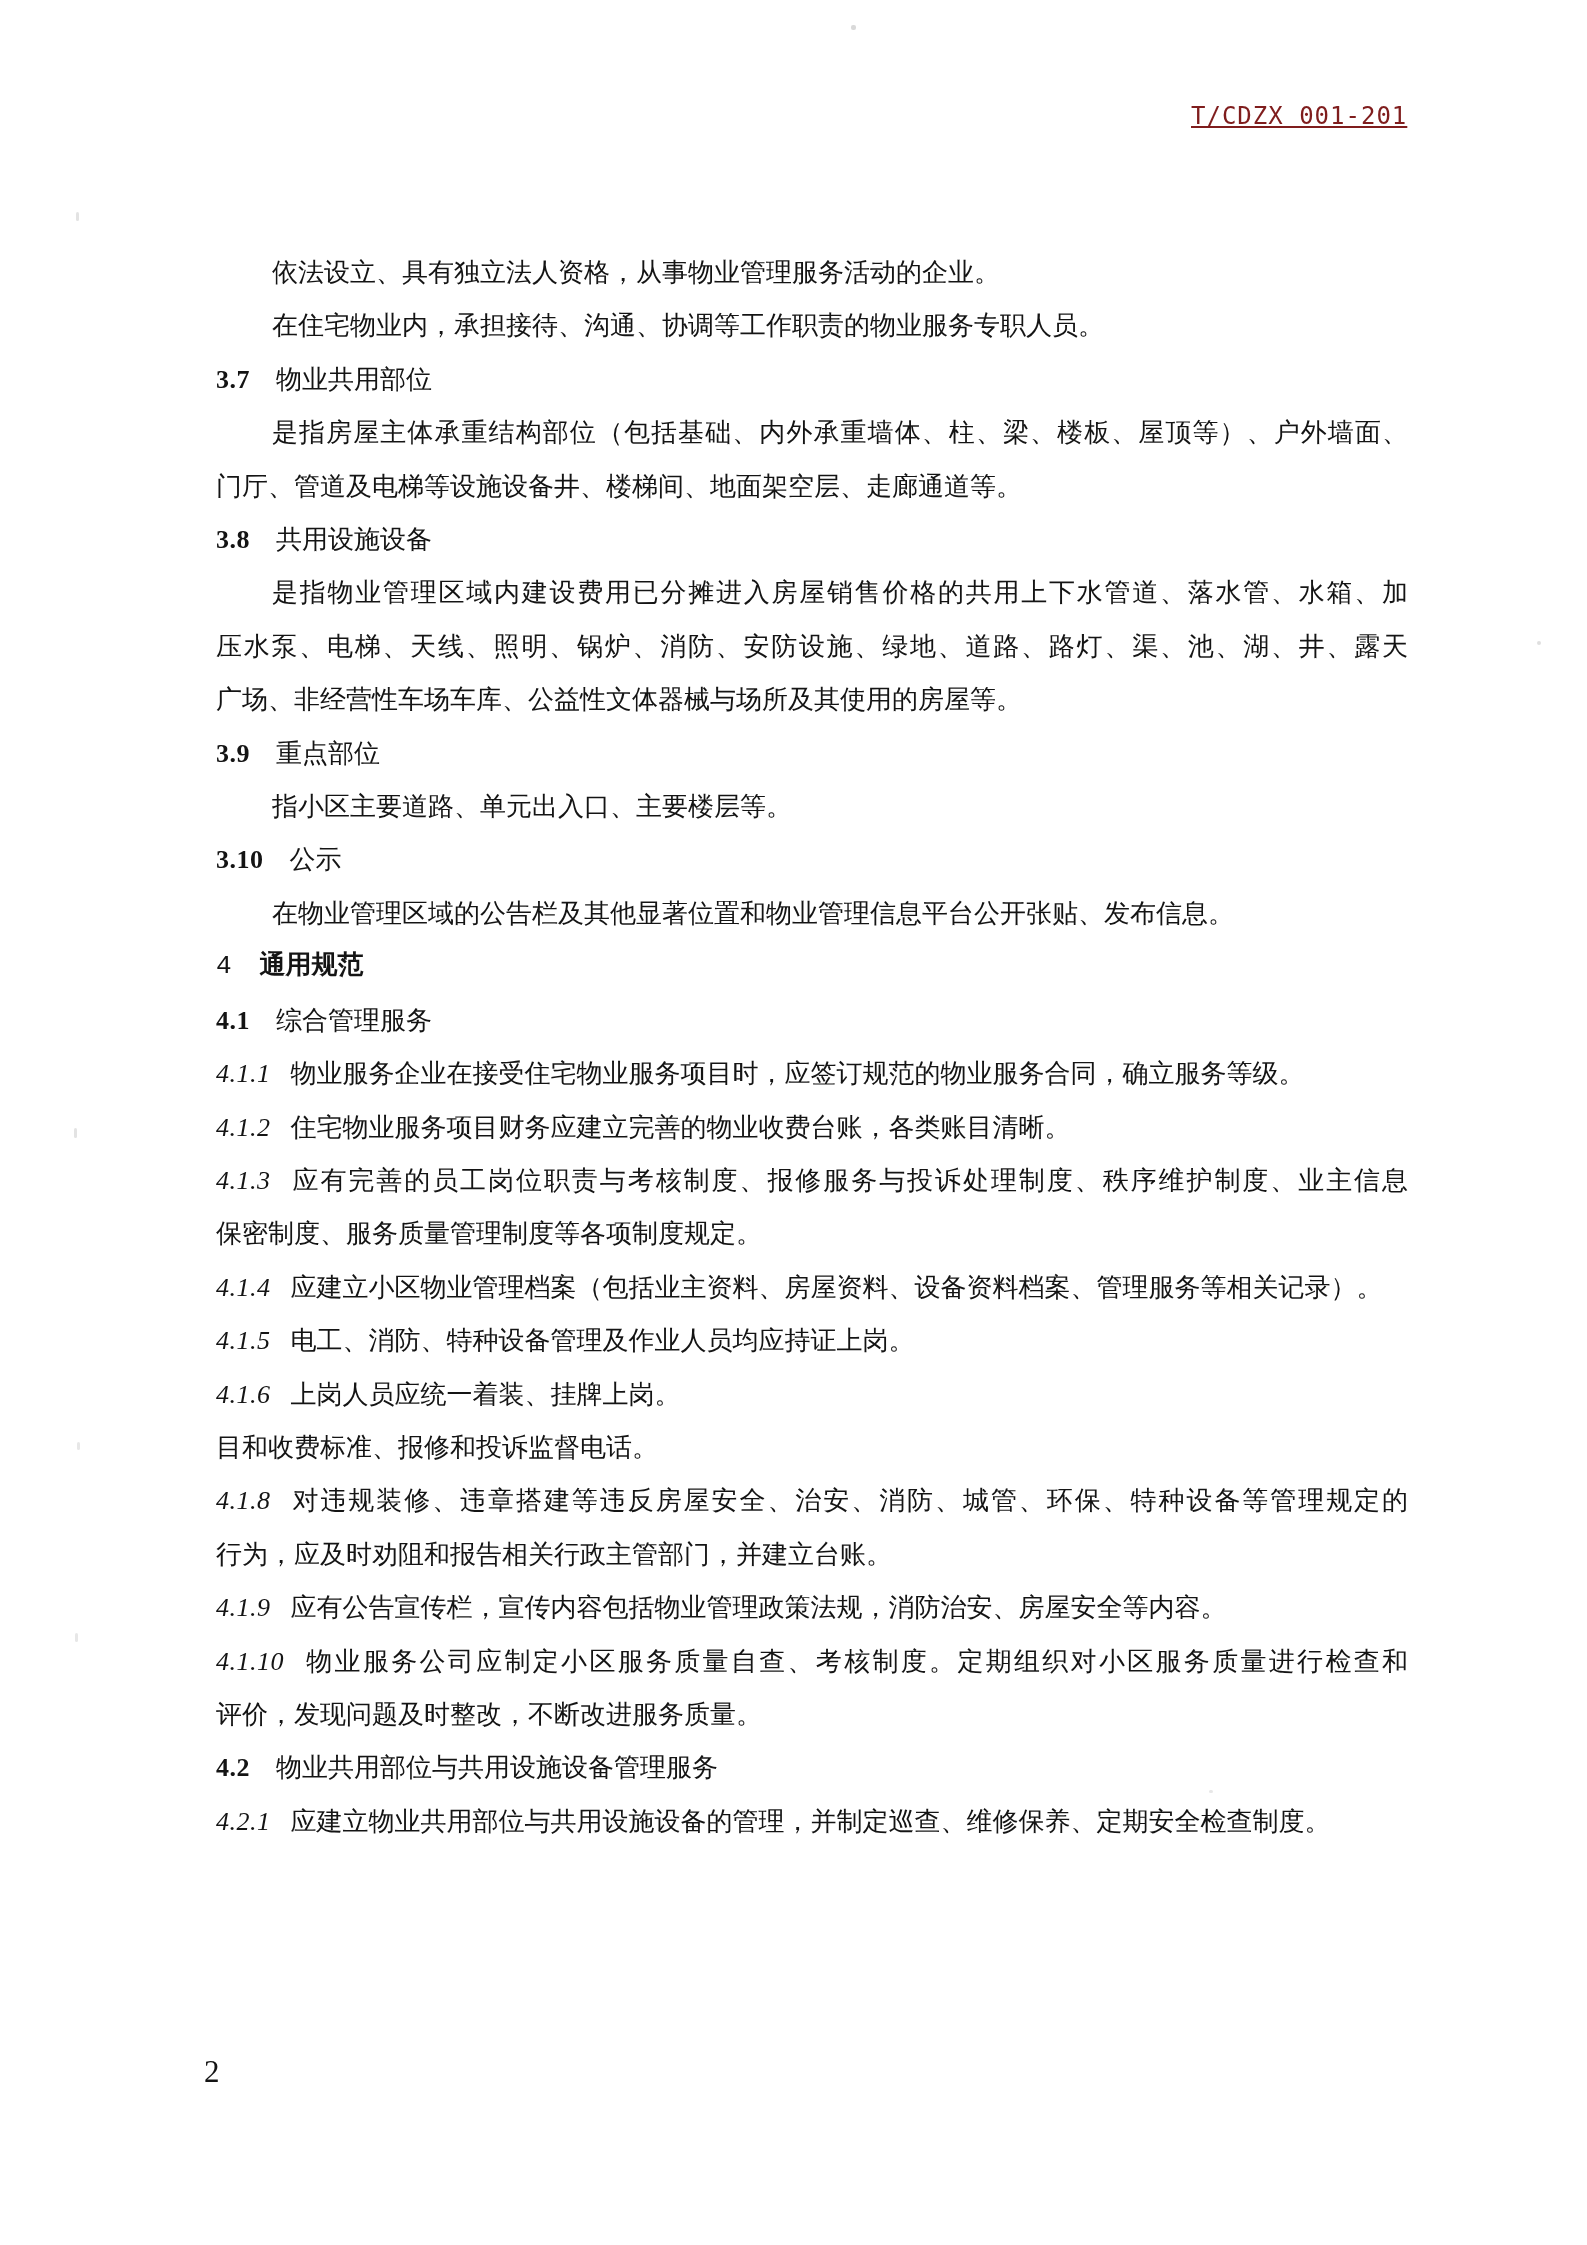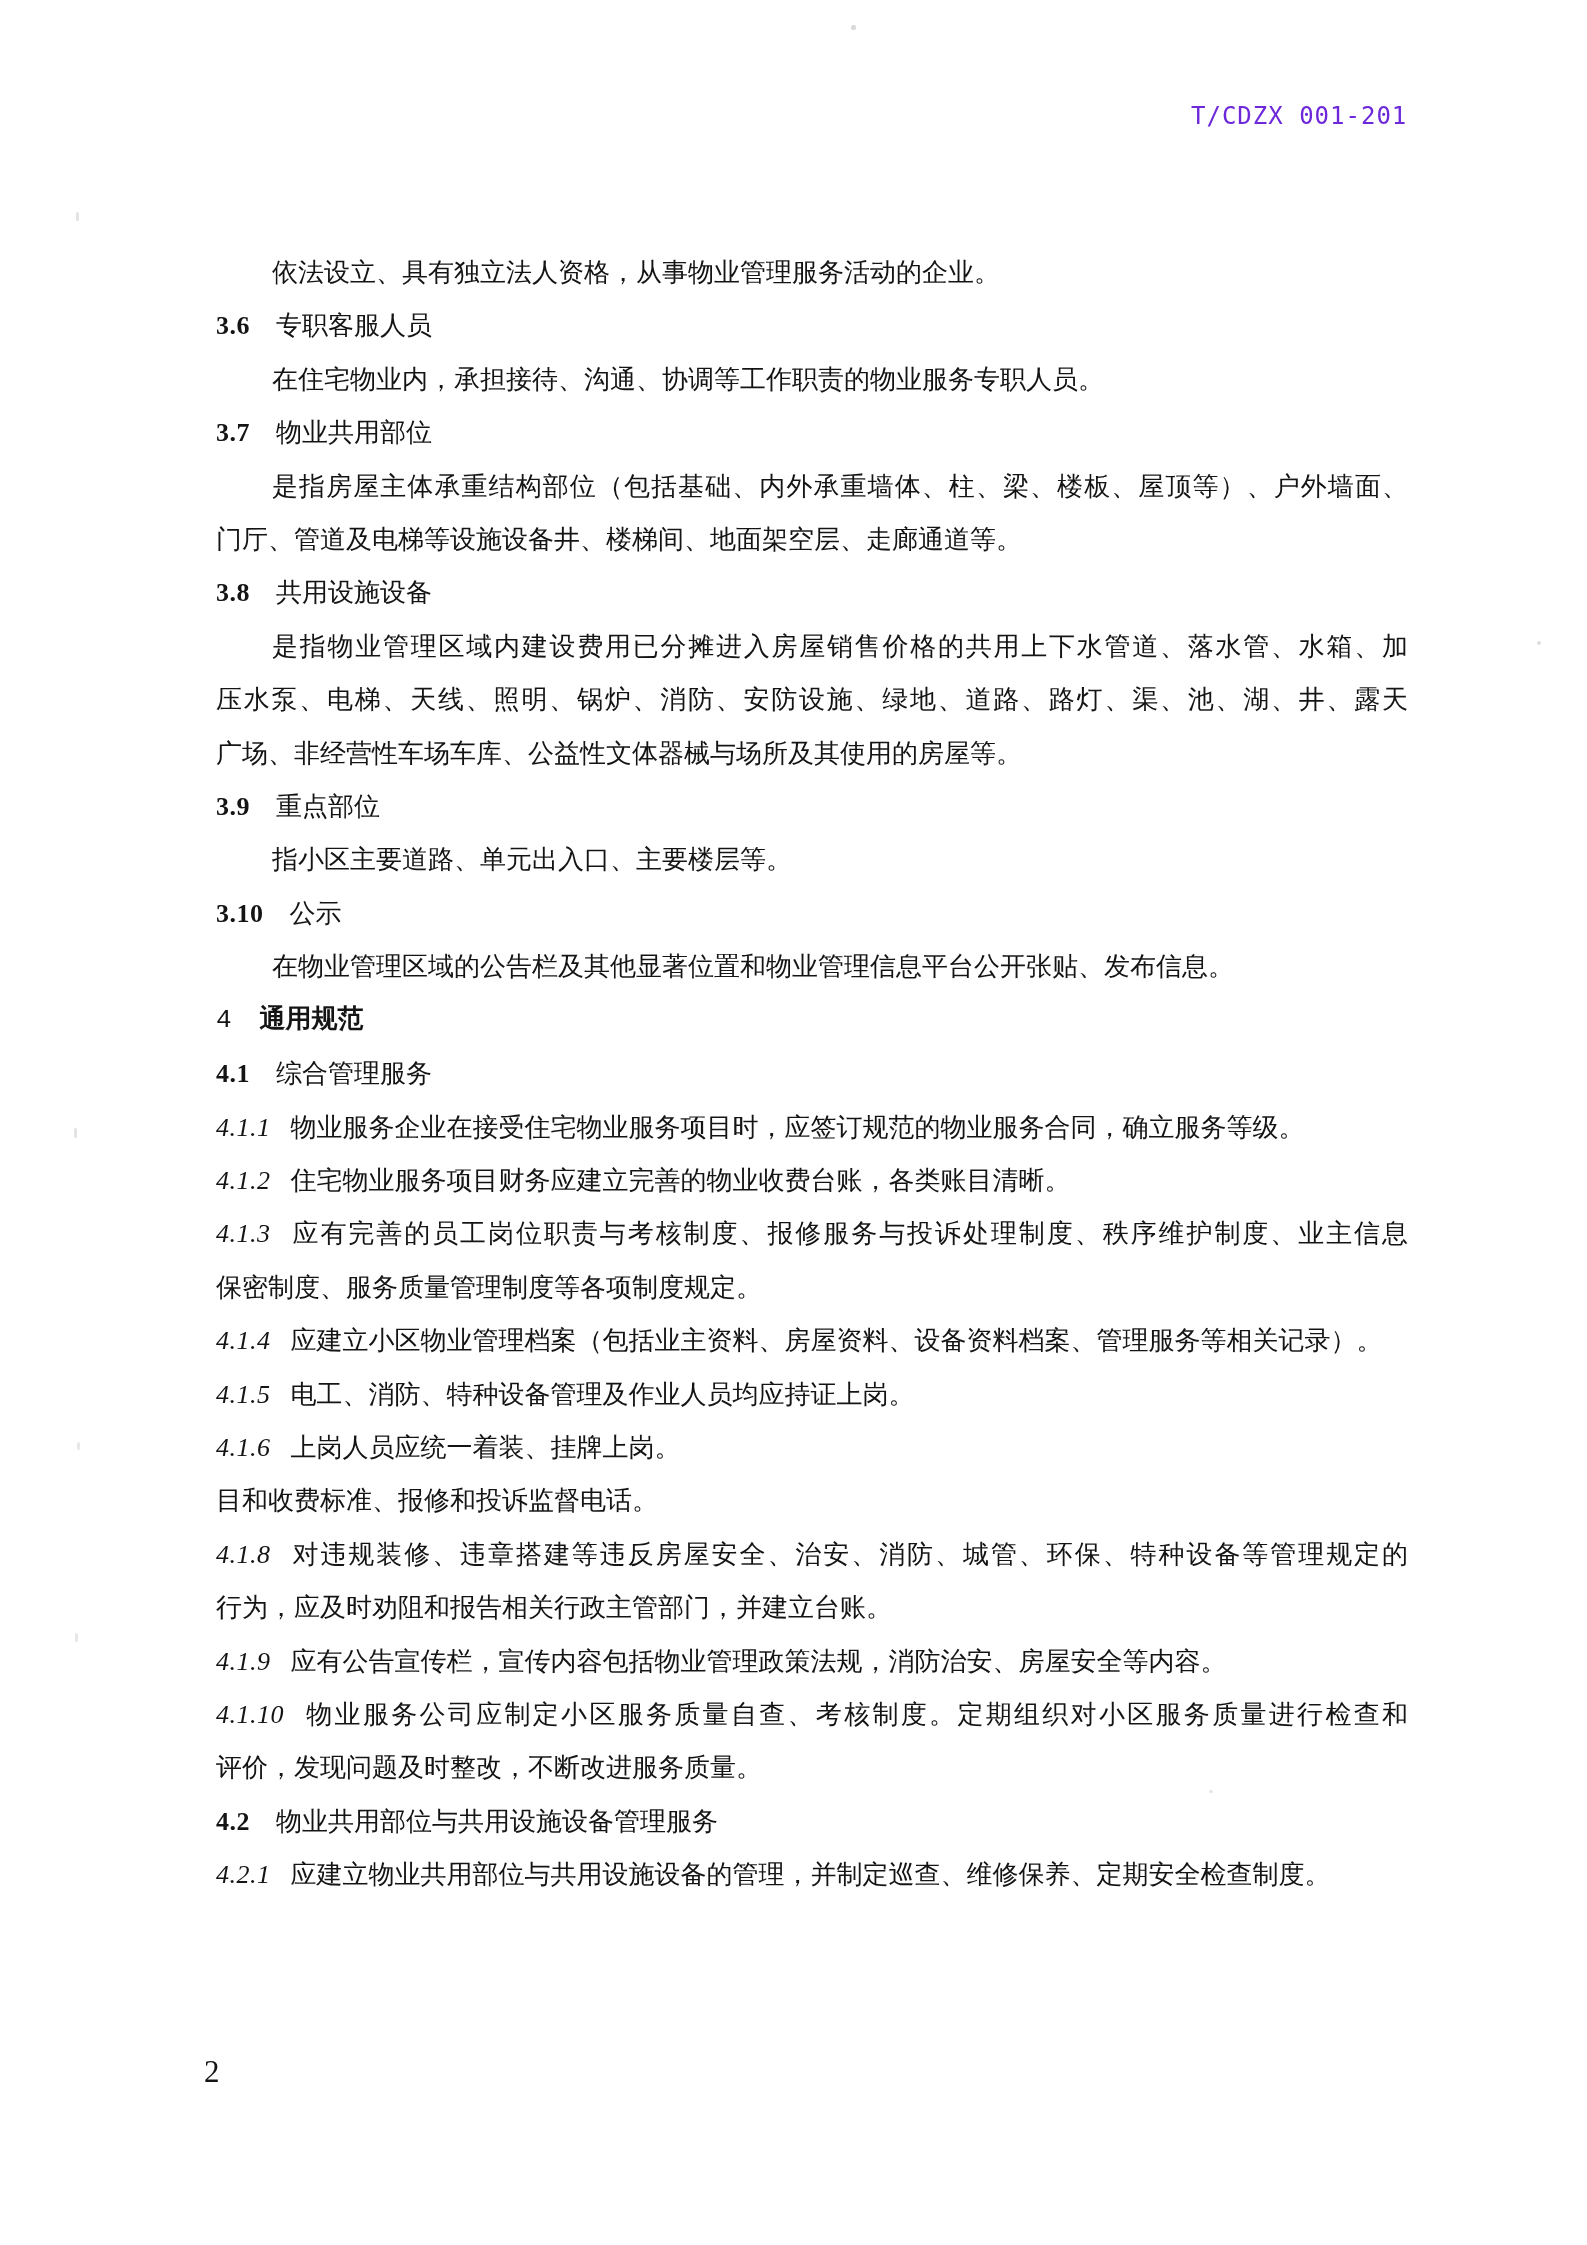--- a/index.html
+++ b/index.html
@@ -12,21 +12,22 @@
     color:#141414;
     overflow:hidden;
   }
   .header-code {
     position:absolute;
     top:101px; left:1191px;
     font-family:"DejaVu Sans Mono", monospace;
     font-size:24px;
     line-height:30px;
     letter-spacing:1px;
-    color:#6d28d9;
+    color:#7f1d1d;
+    text-decoration:underline;
   }
   .doc {
     position:absolute;
     left:216px; top:246px;
     width:1192px;
     font-size:26px;
     line-height:53.4px;
     text-align:justify;
   }
   .line { min-height:53.4px; }
@@ -54,21 +55,20 @@
   .speck.s7 { left:1209px; top:1790px; width:4px; height:3px; opacity:.35; }
 </style>
 </head>
 <body>
 
 <div class="page">
   <div class="header-code">T/CDZX 001-201</div>
 
   <div class="doc">
       <div class="line indent">依法设立、具有独立法人资格，从事物业管理服务活动的企业。</div>
-      <div class="line heading clause-heading"><span class="num">3.6</span><span class="title">专职客服人员</span></div>
       <div class="line indent">在住宅物业内，承担接待、沟通、协调等工作职责的物业服务专职人员。</div>
       <div class="line heading clause-heading"><span class="num">3.7</span><span class="title">物业共用部位</span></div>
       <div class="line fill indent">是指房屋主体承重结构部位（包括基础、内外承重墙体、柱、梁、楼板、屋顶等）、户外墙面、</div>
       <div class="line">门厅、管道及电梯等设施设备井、楼梯间、地面架空层、走廊通道等。</div>
       <div class="line heading clause-heading"><span class="num">3.8</span><span class="title">共用设施设备</span></div>
       <div class="line fill indent">是指物业管理区域内建设费用已分摊进入房屋销售价格的共用上下水管道、落水管、水箱、加</div>
       <div class="line fill">压水泵、电梯、天线、照明、锅炉、消防、安防设施、绿地、道路、路灯、渠、池、湖、井、露天</div>
       <div class="line">广场、非经营性车场车库、公益性文体器械与场所及其使用的房屋等。</div>
       <div class="line heading clause-heading"><span class="num">3.9</span><span class="title">重点部位</span></div>
       <div class="line indent">指小区主要道路、单元出入口、主要楼层等。</div>

